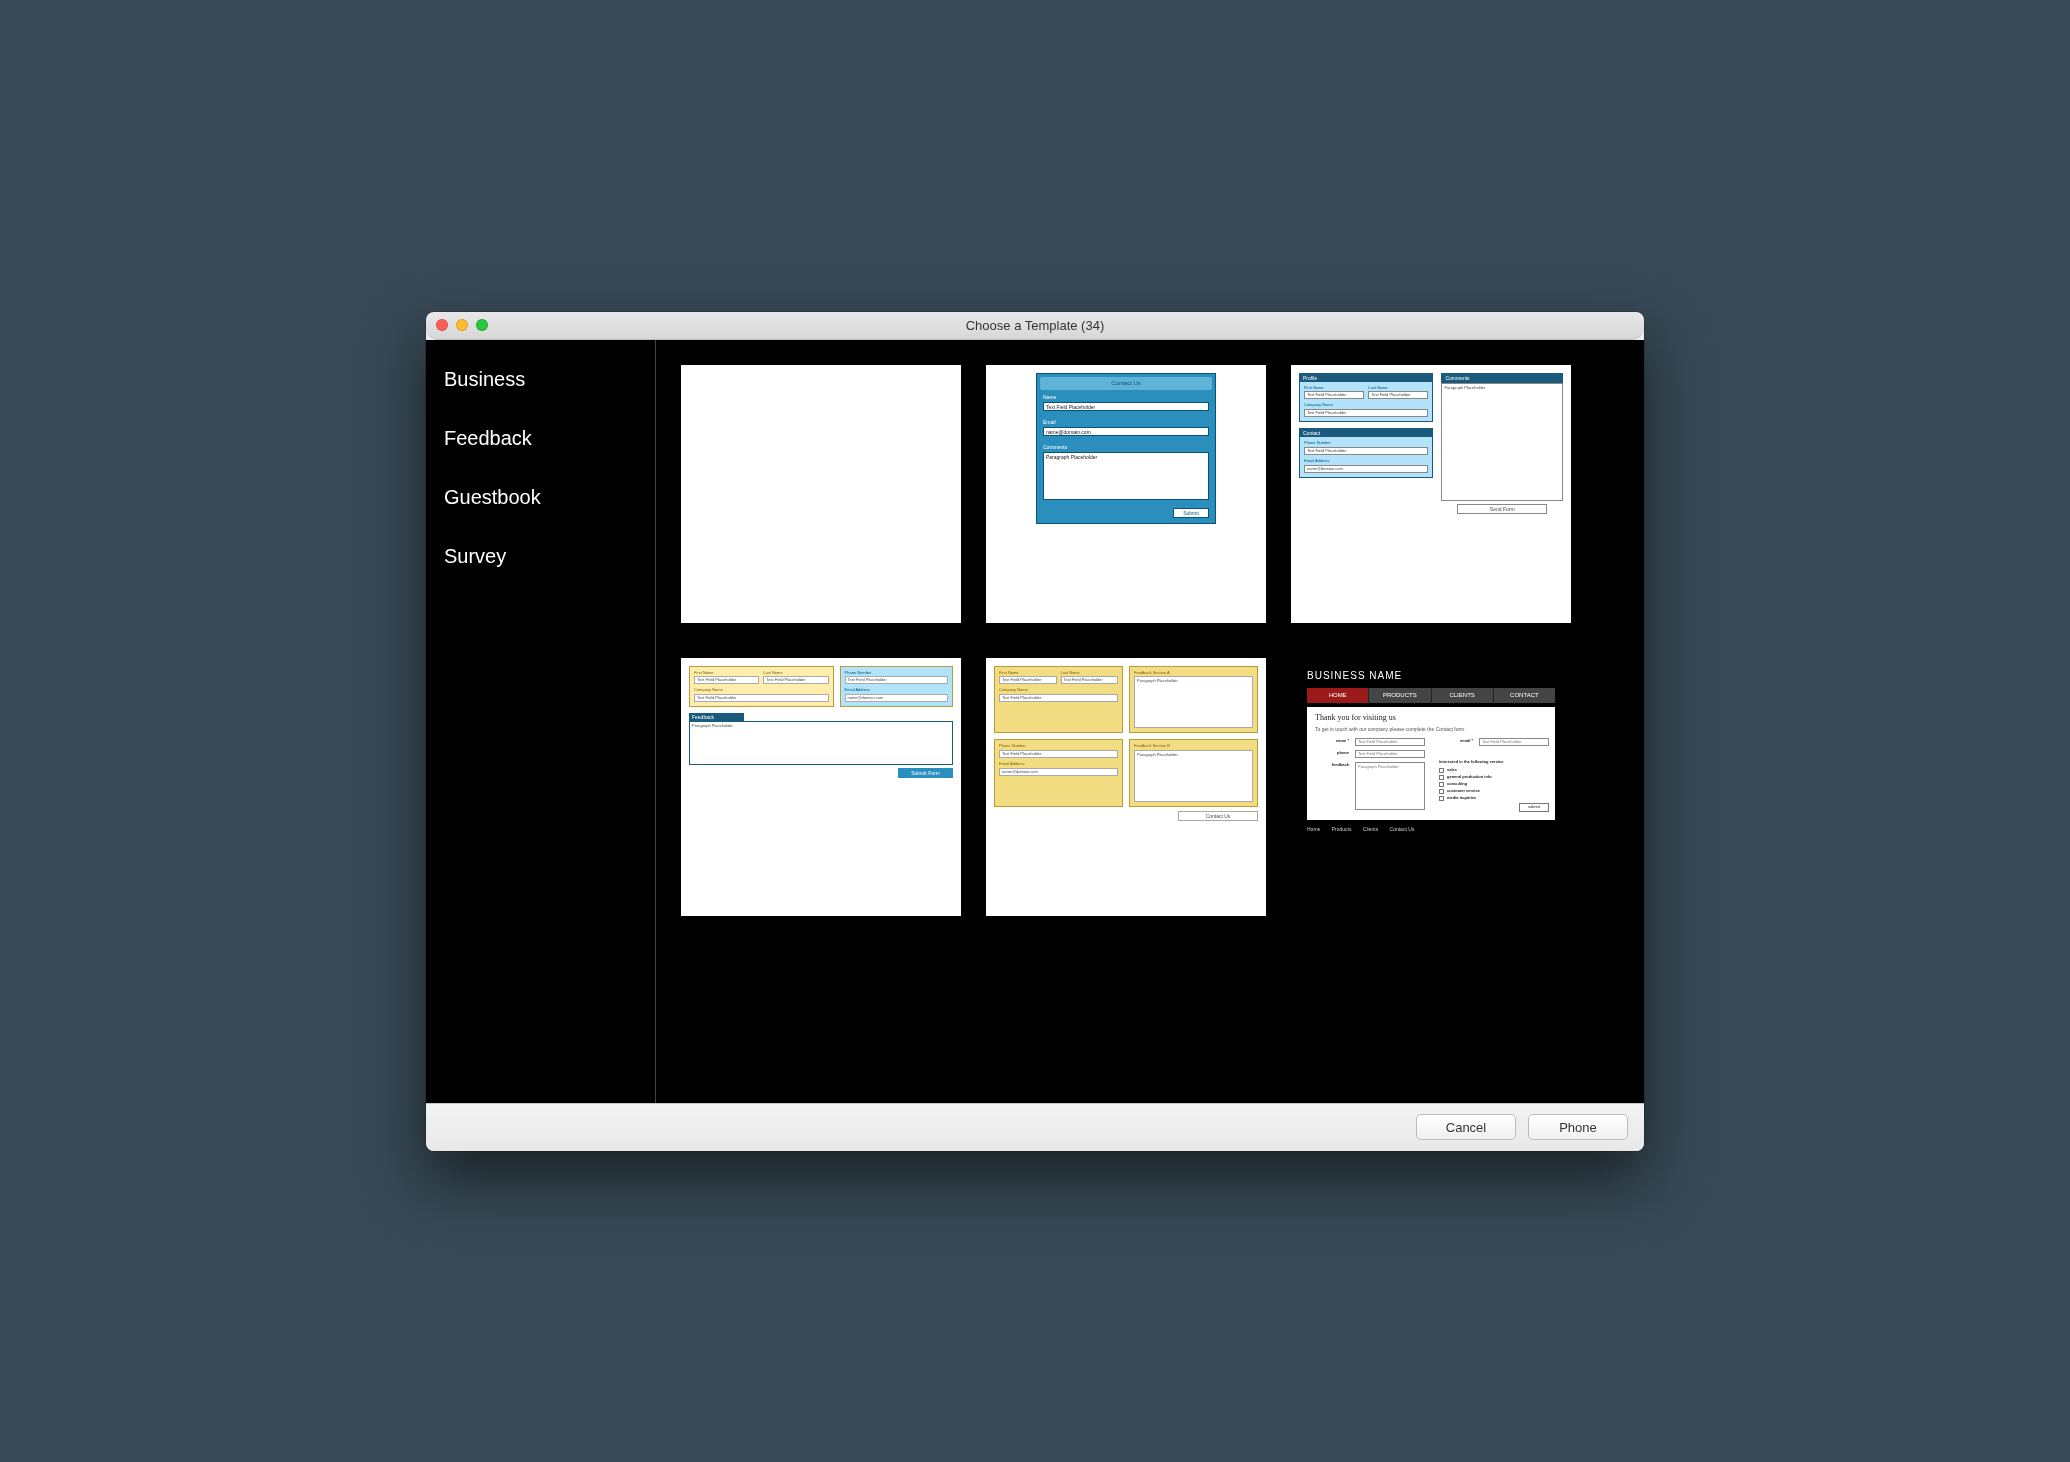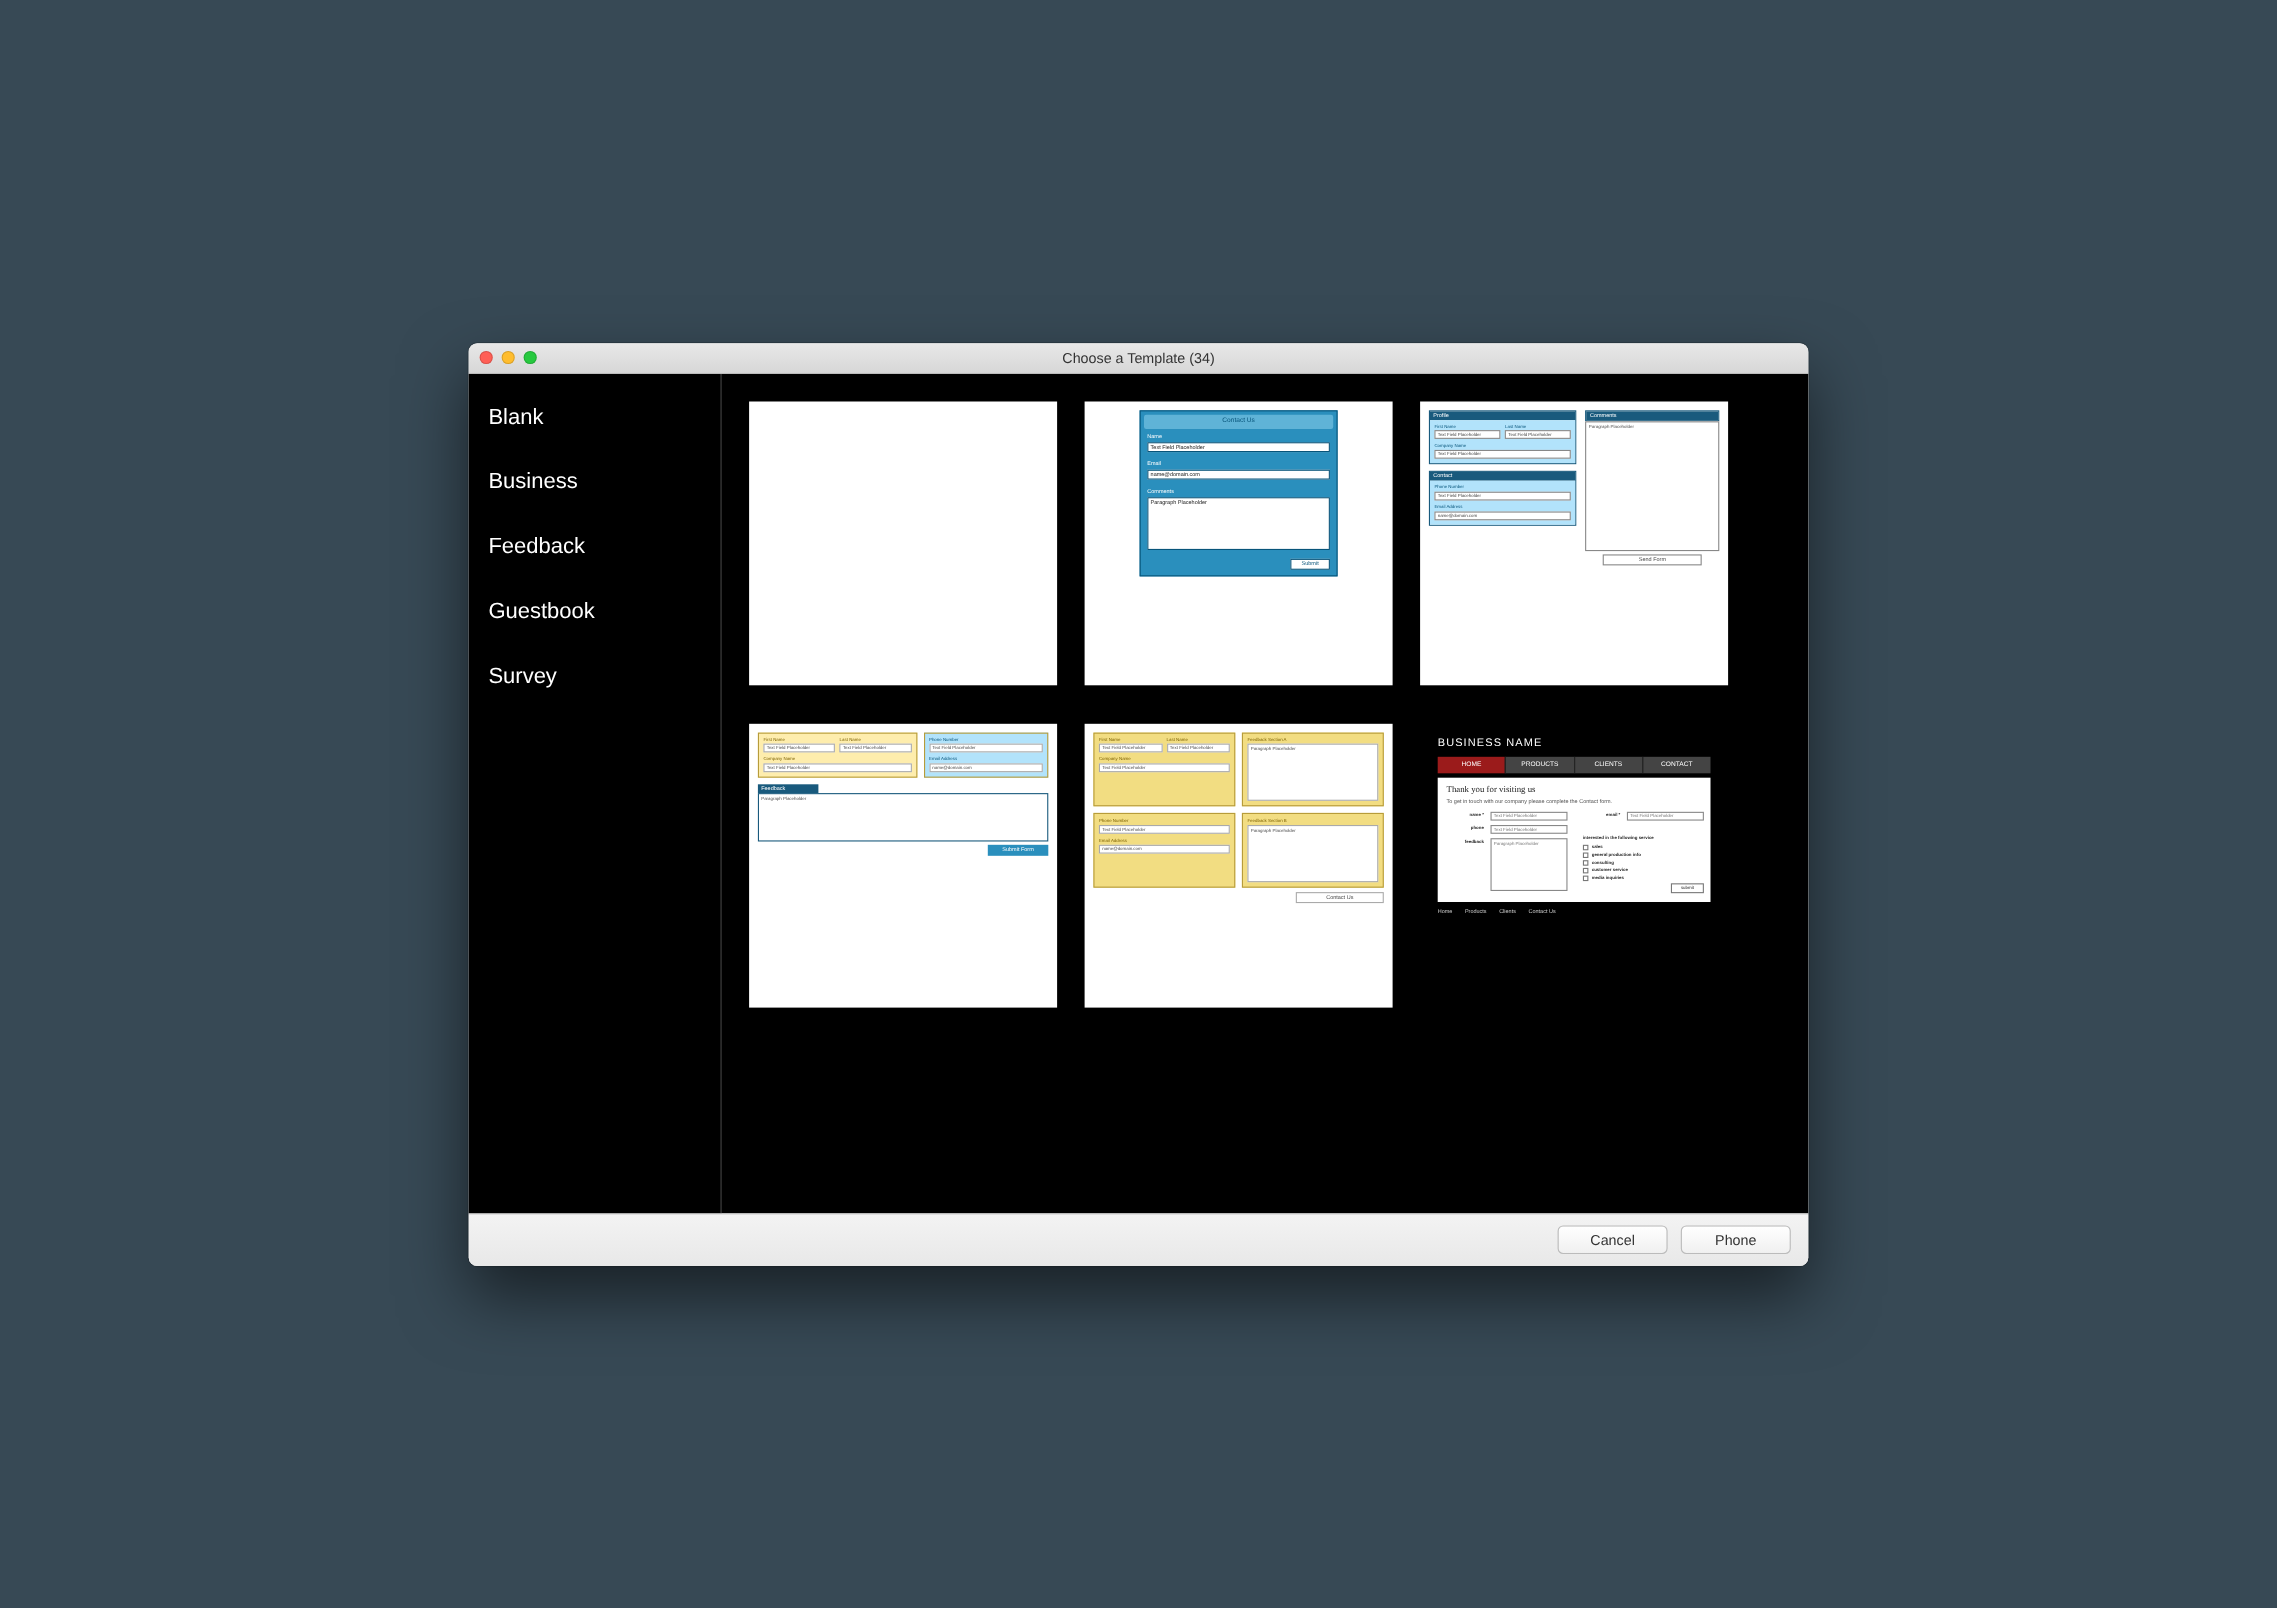--- a/index.html
+++ b/index.html
@@ -23,20 +23,21 @@
     overflow: hidden;
   }
   .titlebar {
     height: 28px;
     background: linear-gradient(#e8e8e8,#d7d7d7);
     border-bottom: 1px solid #bcbcbc;
     display: flex;
     align-items: center;
     position: relative;
     font-size: 13px;
+    border-radius: 13px;
   }
   .traffic {
     display: flex;
     gap: 8px;
     position: absolute;
     left: 10px;
     top: 7px;
   }
   .light {
     width: 12px; height: 12px; border-radius: 50%;
@@ -181,21 +182,20 @@
     <div class="traffic">
       <div class="light red"></div>
       <div class="light yellow"></div>
       <div class="light green"></div>
     </div>
     <div class="title">Choose a Template (34)</div>
   </div>
 
   <div class="body">
     <div class="sidebar">
-      <div class="sidebar-item">Blank</div>
       <div class="sidebar-item">Business</div>
       <div class="sidebar-item">Feedback</div>
       <div class="sidebar-item">Guestbook</div>
       <div class="sidebar-item">Survey</div>
     </div>
 
     <div class="gallery">
       <div class="grid">
 
         <div class="thumb"></div>

